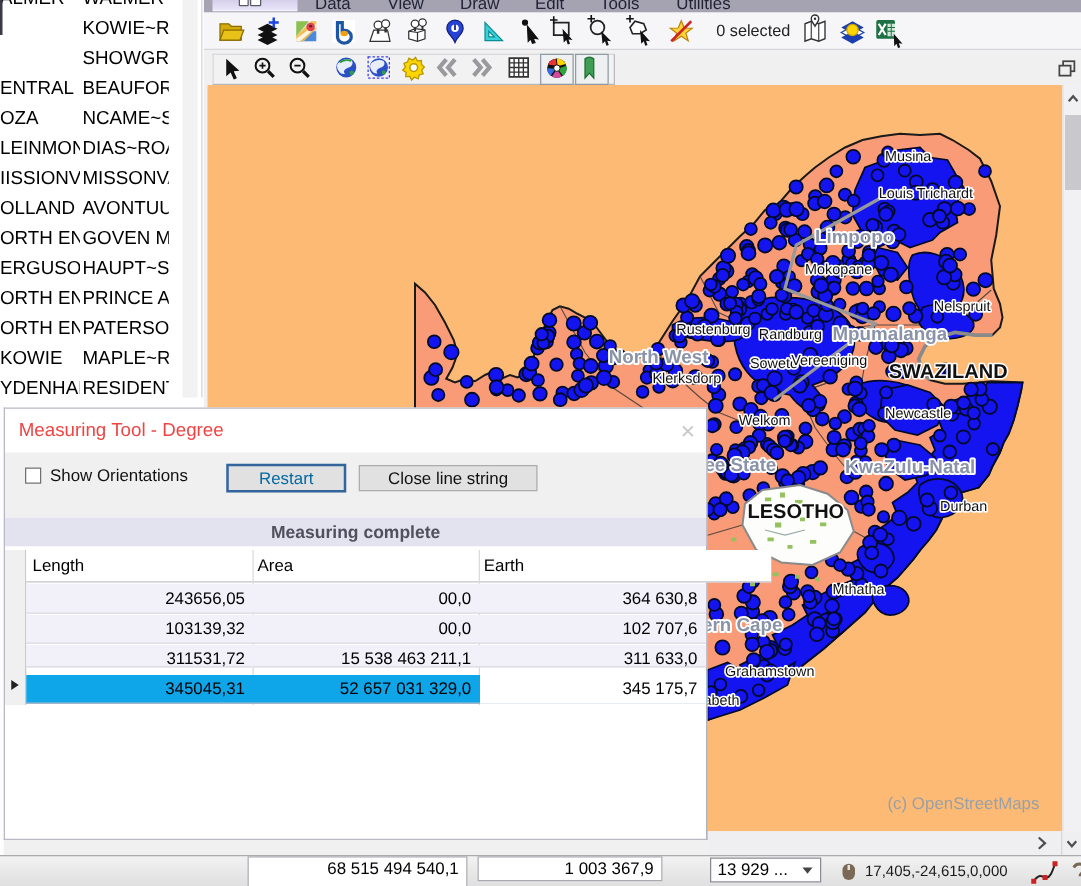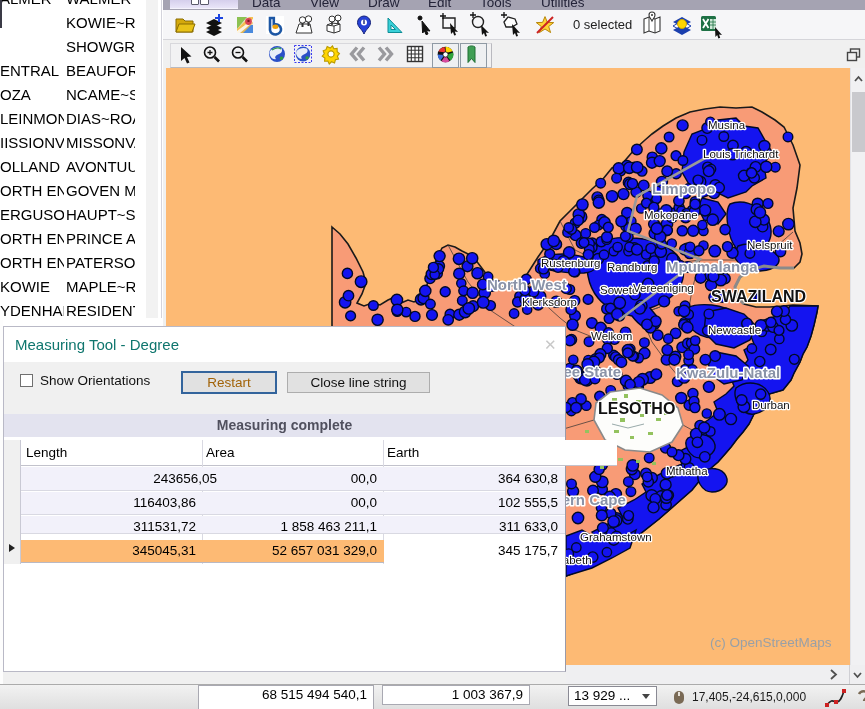--- a/index.html
+++ b/index.html
@@ -793,55 +793,55 @@
     <div style="height:24px;line-height:24px">PRINCE AL</div>
     <div style="height:24px;line-height:24px">PATERSON</div>
     <div style="height:24px;line-height:24px">MAPLE~RD</div>
     <div style="height:24px;line-height:24px">RESIDENTI</div>
   </div>
 </div>
 <div class="abs" style="left:161px;top:0;width:1px;height:318px;background:#d4d4dc"></div>
 
 <div class="abs" style="left:0;top:320px;width:3px;height:364px;background:#fdfdfd"></div>
 <div class="abs" style="left:3px;top:326px;width:563px;height:346px;background:#fff;border:1px solid #b9b9c6;border-right:1px solid #9a9aa8">
-  <div class="abs" style="left:11px;top:9px;font-size:15px;color:#0f766e">Measuring Tool - Degree</div>
+  <div class="abs" style="left:11px;top:9px;font-size:15px;color:#ef4444">Measuring Tool - Degree</div>
   <div class="abs" style="left:540px;top:9px;font-size:15px;color:#c8c8c8">✕</div>
   <div class="abs" style="left:0;top:35px;width:561px;height:52px;background:#f0f0f0"></div>
   <div class="abs" style="left:16px;top:47px;width:13px;height:13px;background:#fff;border:1px solid #707070"></div>
   <div class="abs" style="left:36px;top:46px;font-size:13.5px;color:#111">Show Orientations</div>
-  <div class="abs" style="left:177px;top:44px;width:96px;height:23px;background:#e1e1e1;border:2px solid #33649c;text-align:center;font-size:13.5px;color:#a16207;line-height:19px">Restart</div>
+  <div class="abs" style="left:177px;top:44px;width:96px;height:23px;background:#e1e1e1;border:2px solid #33649c;text-align:center;font-size:13.5px;color:#0369a1;line-height:19px">Restart</div>
   <div class="abs" style="left:0;top:87px;width:561px;height:23px;background:#e3e3ef;text-align:center;font-size:14px;font-weight:bold;color:#50505e;line-height:23px">Measuring complete</div>
   <div class="abs" style="left:283px;top:45px;width:143px;height:21px;background:#e1e1e1;border:1px solid #adadad;text-align:center;font-size:13.5px;color:#111;line-height:19px">Close line string</div>
 
   <div class="abs" style="left:0;top:113px;width:561px;height:124px;font-size:13.5px;color:#000">
     <div class="abs" style="left:0;top:0;width:17px;height:124px;background:#f0f0f0;border-right:1px solid #c9c9d4"></div>
     <div class="abs" style="left:5px;top:104px;width:0;height:0;border-left:6px solid #222;border-top:4px solid transparent;border-bottom:4px solid transparent"></div>
     <div class="abs" style="left:17px;top:0;width:596px;height:26px;background:#fff;border-bottom:1px solid #c2c2cc">
       <span class="abs" style="left:5px;top:5px">Length</span>
       <span class="abs" style="left:185px;top:5px">Area</span>
       <span class="abs" style="left:366px;top:5px">Earth</span>
     </div>
     <div class="abs" style="left:198px;top:0;width:1px;height:124px;background:#d9d9e2"></div>
     <div class="abs" style="left:379px;top:0;width:1px;height:124px;background:#d9d9e2"></div>
     <div class="abs" style="left:17px;top:27px;width:544px;height:24px;background:#f2f1fa;border-bottom:1px solid #d9d9e2">
-      <span class="abs" style="right:348px;top:4px">243656,05</span>
+      <span class="abs" style="right:369px;top:4px">243656,05</span>
       <span class="abs" style="right:188px;top:4px">00,0</span>
       <span class="abs" style="right:7px;top:4px">364 630,8</span>
     </div>
     <div class="abs" style="left:17px;top:52px;width:544px;height:23px;background:#f2f1fa;border-bottom:1px solid #d9d9e2">
-      <span class="abs" style="right:369px;top:3px">116403,86</span>
+      <span class="abs" style="right:369px;top:3px">103139,32</span>
       <span class="abs" style="right:188px;top:3px">00,0</span>
-      <span class="abs" style="right:7px;top:3px">102 555,5</span>
+      <span class="abs" style="right:7px;top:3px">102 707,6</span>
     </div>
     <div class="abs" style="left:17px;top:76px;width:544px;height:18px;background:#f2f1fa;border-bottom:1px solid #d9d9e2">
       <span class="abs" style="right:369px;top:3px">311531,72</span>
-      <span class="abs" style="right:188px;top:3px">1 858 463 211,1</span>
+      <span class="abs" style="right:188px;top:3px">15 538 463 211,1</span>
       <span class="abs" style="right:7px;top:3px">311 633,0</span>
     </div>
-    <div class="abs" style="left:17px;top:100px;width:544px;height:23px;background:#fdba74;border-bottom:1px solid #b9b9c4">
+    <div class="abs" style="left:17px;top:100px;width:544px;height:23px;background:#0ea5e9;border-bottom:1px solid #b9b9c4">
       <div class="abs" style="left:363px;top:0;width:181px;height:23px;background:#fff"></div>
       <span class="abs" style="right:369px;top:3px">345045,31</span>
       <span class="abs" style="right:188px;top:3px">52 657 031 329,0</span>
       <span class="abs" style="right:7px;top:3px">345 175,7</span>
     </div>
   </div>
 </div>
 
 <div class="abs" style="left:0;top:684px;width:865px;height:25px;background:linear-gradient(#f2f2f2,#dfdfdf);border-top:1px solid #ababab">
   <div class="abs" style="left:198px;top:0;width:176px;height:35px;background:#fff;border:1px solid #a9a9b2;font-size:13.5px;text-align:right;line-height:18px;padding-right:6px">68 515 494 540,1</div>

